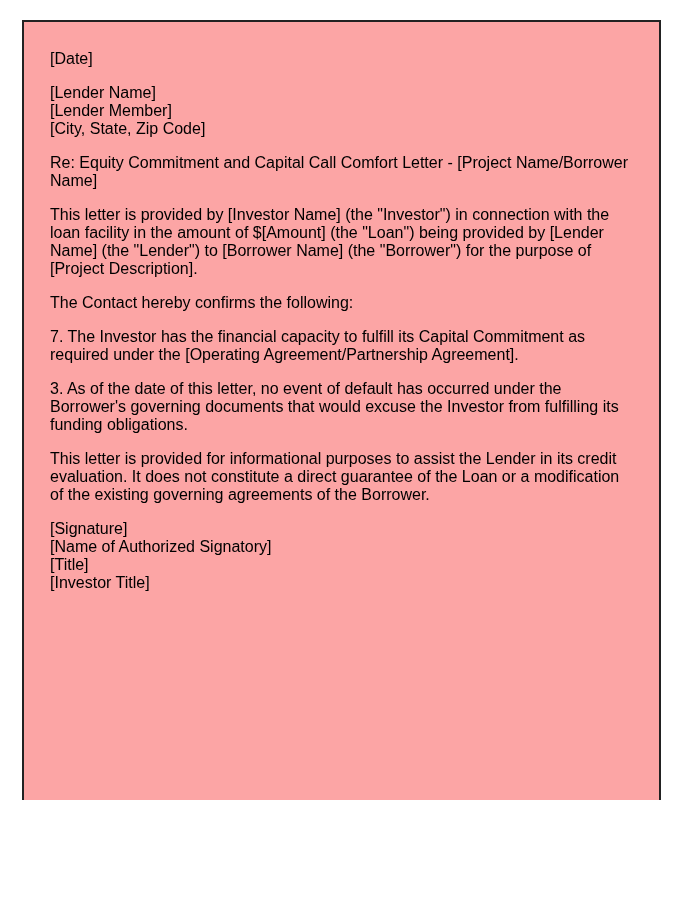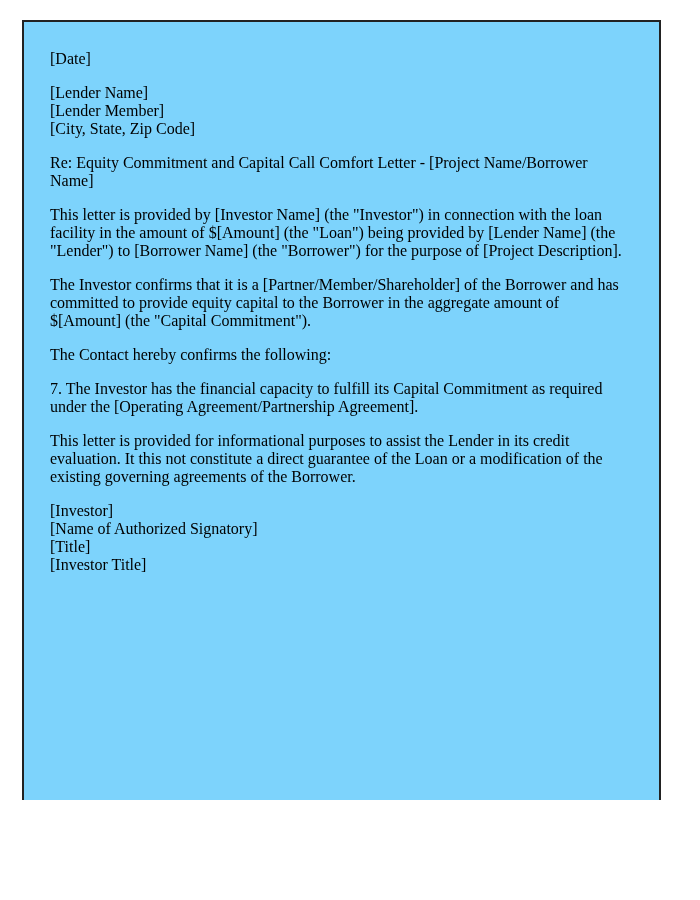--- a/index.html
+++ b/index.html
@@ -10,25 +10,25 @@
     height: 900px;
     overflow: hidden;
   }
   .page {
     box-sizing: border-box;
     position: absolute;
     left: 22px;
     top: 20px;
     width: 639px;
     height: 780px;
-    background: #7dd3fc;
+    background: #fca5a5;
     border: 2px solid #222222;
     border-bottom: none;
     padding: 12px 28px 0 26px;
-    font-family: Liberation Serif, serif;
+    font-family: Liberation Sans, sans-serif;
     font-size: 16px;
     color: #000000;
   }
   .page p {
     margin: 16px 0;
     line-height: 18px;
   }
 </style>
 </head>
 <body>
@@ -37,26 +37,26 @@
 
   <p>[Date]</p>
 
   <p><span>[Lender Name]</span><br><span>[Lender Member]</span><br><span>[City, State, Zip Code]</span></p>
 
   <p>Re: Equity Commitment and Capital Call Comfort Letter - [Project Name/Borrower Name]</p>
 
 
   <p>This letter is provided by [Investor Name] (the "Investor") in connection with the loan facility in the amount of $[Amount] (the "Loan") being provided by [Lender Name] (the "Lender") to [Borrower Name] (the "Borrower") for the purpose of [Project Description].</p>
 
-  <p>The Investor confirms that it is a [Partner/Member/Shareholder] of the Borrower and has committed to provide equity capital to the Borrower in the aggregate amount of $[Amount] (the "Capital Commitment").</p>
 
   <p>The Contact hereby confirms the following:</p>
 
   <p>7. The Investor has the financial capacity to fulfill its Capital Commitment as required under the [Operating Agreement/Partnership Agreement].</p>
 
 
+  <p>3. As of the date of this letter, no event of default has occurred under the Borrower's governing documents that would excuse the Investor from fulfilling its funding obligations.</p>
 
-  <p>This letter is provided for informational purposes to assist the Lender in its credit evaluation. It this not constitute a direct guarantee of the Loan or a modification of the existing governing agreements of the Borrower.</p>
+  <p>This letter is provided for informational purposes to assist the Lender in its credit evaluation. It does not constitute a direct guarantee of the Loan or a modification of the existing governing agreements of the Borrower.</p>
 
 
-  <p><span>[Investor]</span><br><span>[Name of Authorized Signatory]</span><br><span>[Title]</span><br><span>[Investor Title]</span></p>
+  <p><span>[Signature]</span><br><span>[Name of Authorized Signatory]</span><br><span>[Title]</span><br><span>[Investor Title]</span></p>
 
 </div>
 
 </body></html>

